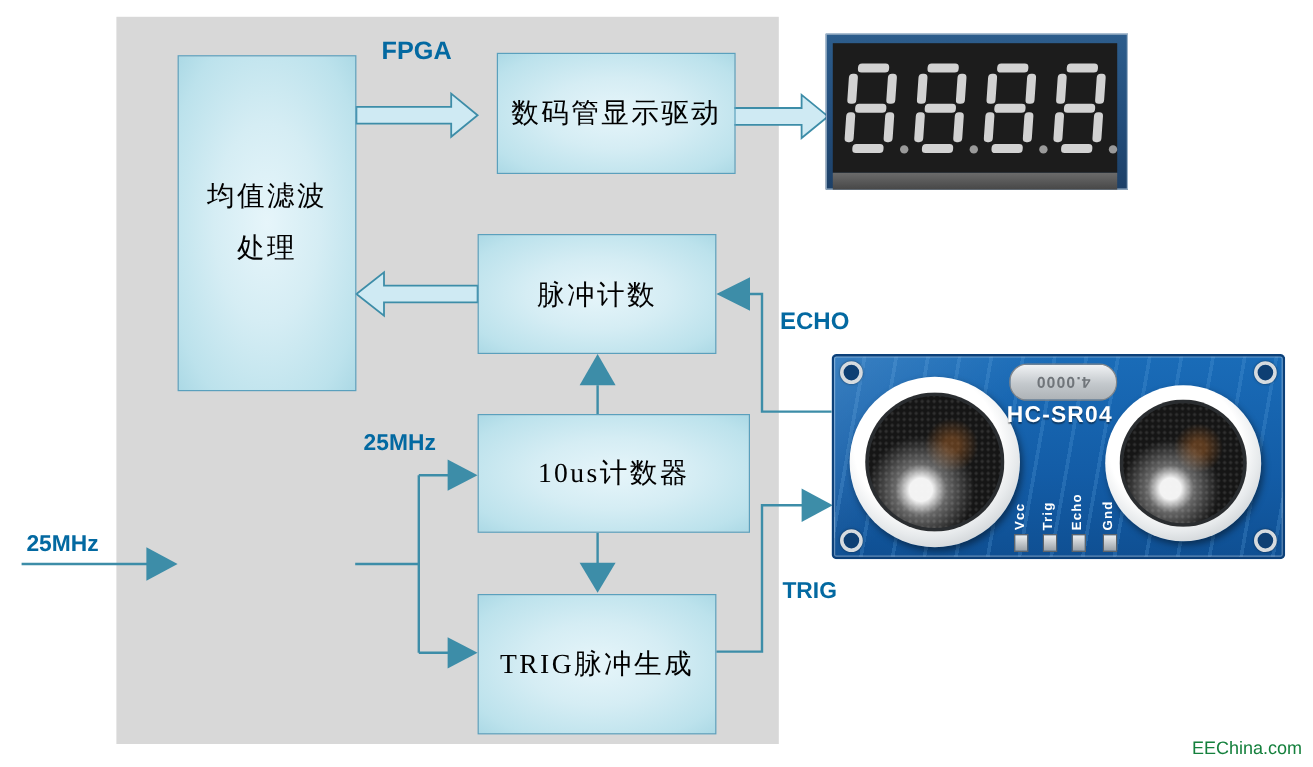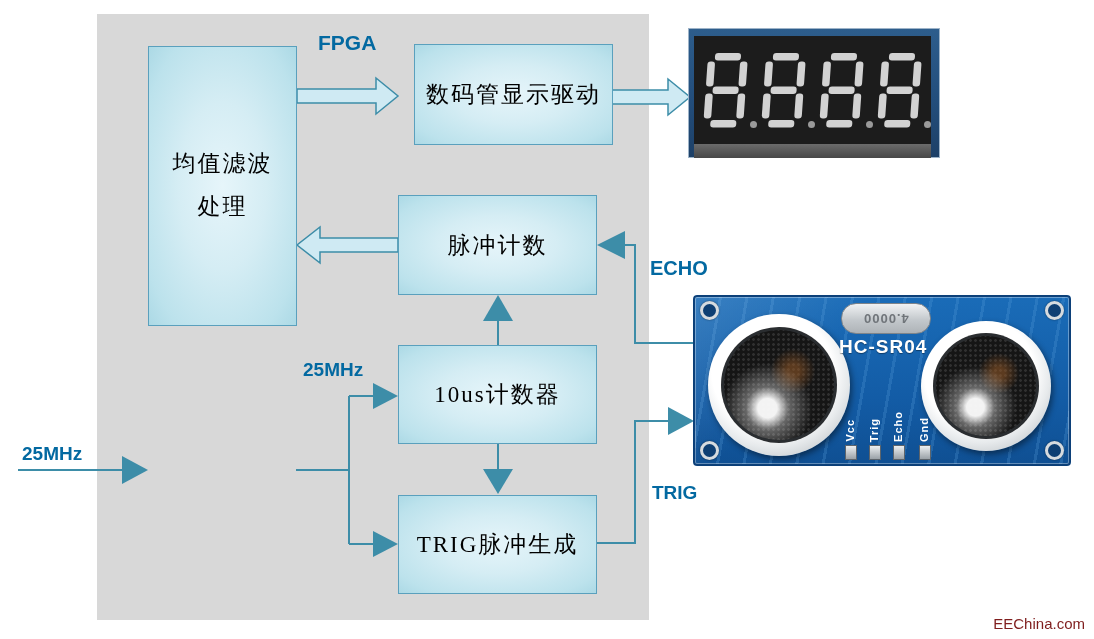--- a/index.html
+++ b/index.html
@@ -20,36 +20,36 @@
     display:flex;align-items:center;justify-content:center;text-align:center;
     color:#000;
     font-family:"Liberation Serif","DejaVu Serif",serif;
     box-sizing:border-box;
   }
   .blk-label{font-size:23px;letter-spacing:2px;}
   #blk-mean-filter{left:148px;top:46px;width:149px;height:280px;}
   #blk-mean-filter .blk-label{line-height:1.85;}
   #blk-display-driver{left:398px;top:44px;width:199px;height:101px;margin-left:16px;}
   #blk-pulse-counter{left:398px;top:195px;width:199px;height:100px;}
-  #blk-us10-counter{left:398px;top:345px;width:199px;height:99px;}
+  #blk-us10-counter{left:398px;top:345px;width:227px;height:99px;}
   #blk-pll{left:148px;top:372px;width:148px;height:199px;}
   #blk-pll .blk-label{font-family:"Liberation Sans",sans-serif;font-weight:bold;font-size:44px;letter-spacing:1px;}
-  #blk-trig-gen{left:398px;top:495px;width:199px;height:99px;}
+  #blk-trig-gen{left:398px;top:495px;width:199px;height:117px;}
   
   .sig-label{
     position:absolute;font-weight:bold;color:#0369a1;
     font-family:"Liberation Sans",sans-serif;white-space:nowrap;
   }
   #lbl-fpga{left:318px;top:31px;font-size:21px;}
   #lbl-clock-in{left:22px;top:443px;font-size:19px;}
   #lbl-pll-clock{left:303px;top:359px;font-size:19px;}
   #lbl-echo{left:650px;top:257px;font-size:20px;}
   #lbl-trig{left:652px;top:482px;font-size:19px;}
   #watermark{
-    position:absolute;right:9px;bottom:7px;font-size:15px;color:#7f1d1d;
+    position:absolute;right:9px;bottom:7px;font-size:15px;color:#15803d;
     font-family:"Liberation Sans",sans-serif;
   }
   
   #wires{position:absolute;left:0;top:0;pointer-events:none;}
   
   #seg-display{
     position:absolute;left:688px;top:28px;width:252px;height:130px;
     background:linear-gradient(180deg,#2d5d8c 0%, #234e7c 55%, #1d4067 100%);
     box-shadow:0 0 0 1px #9db3c8 inset;
   }

